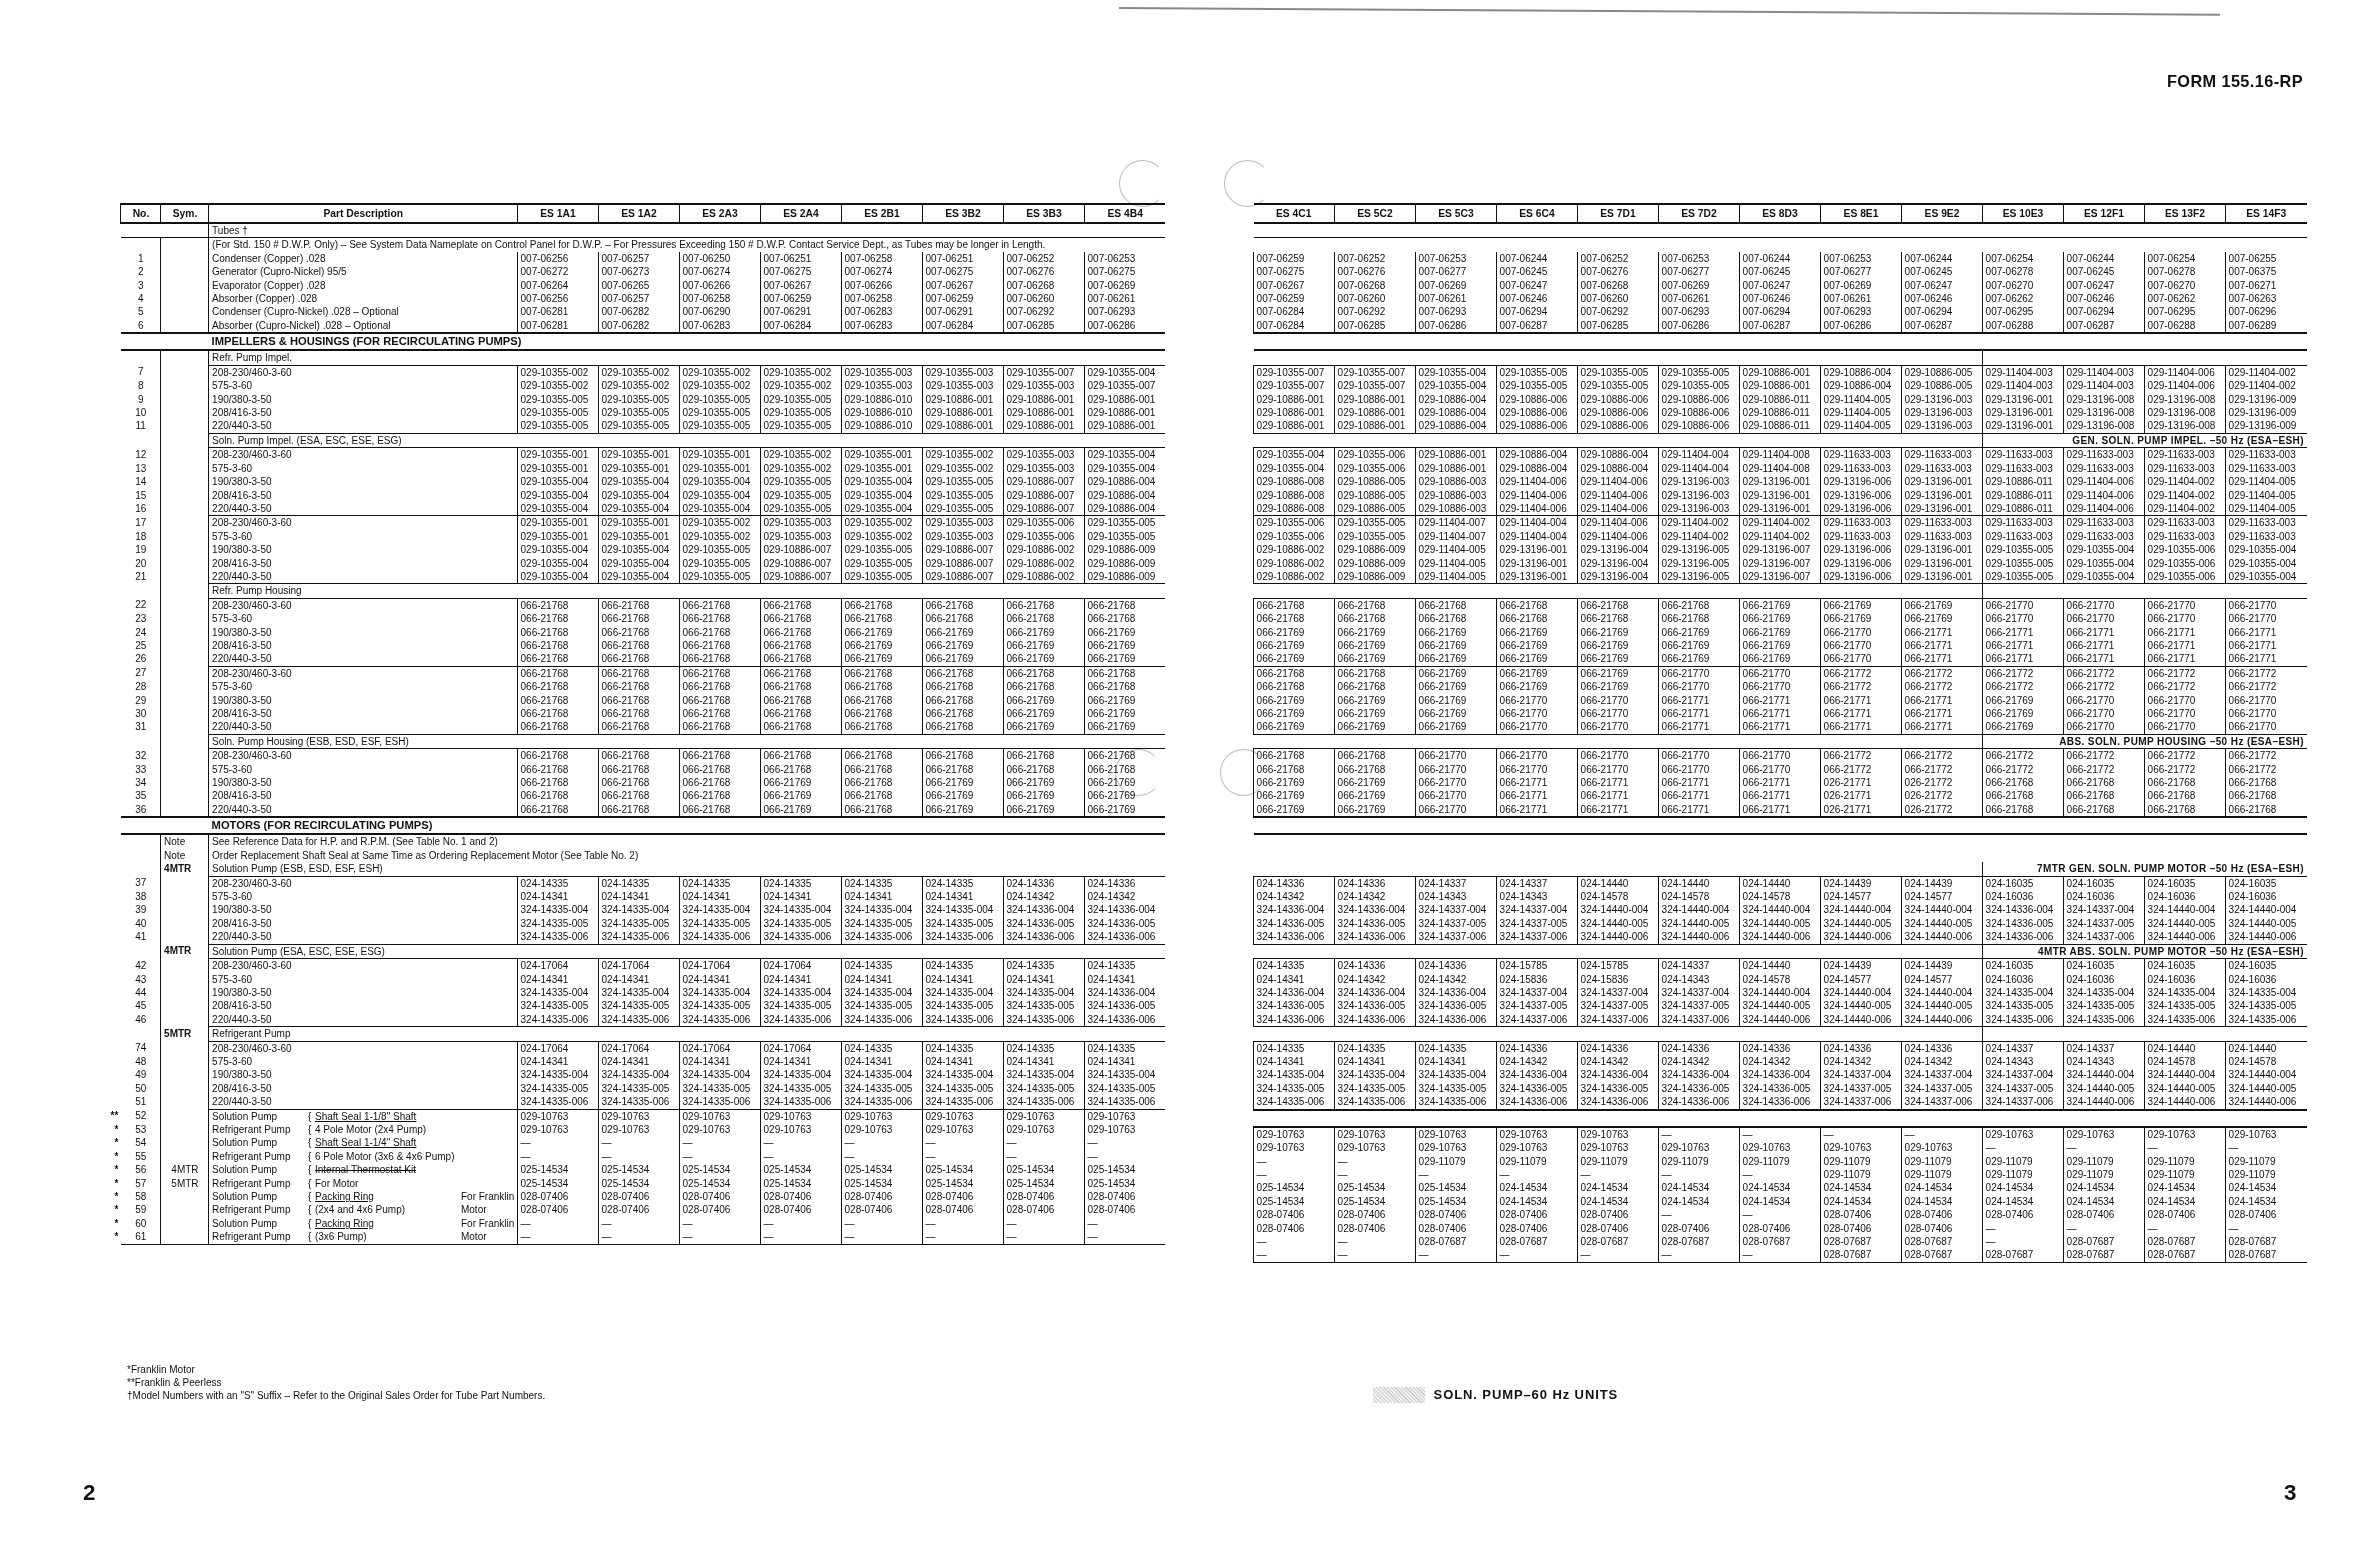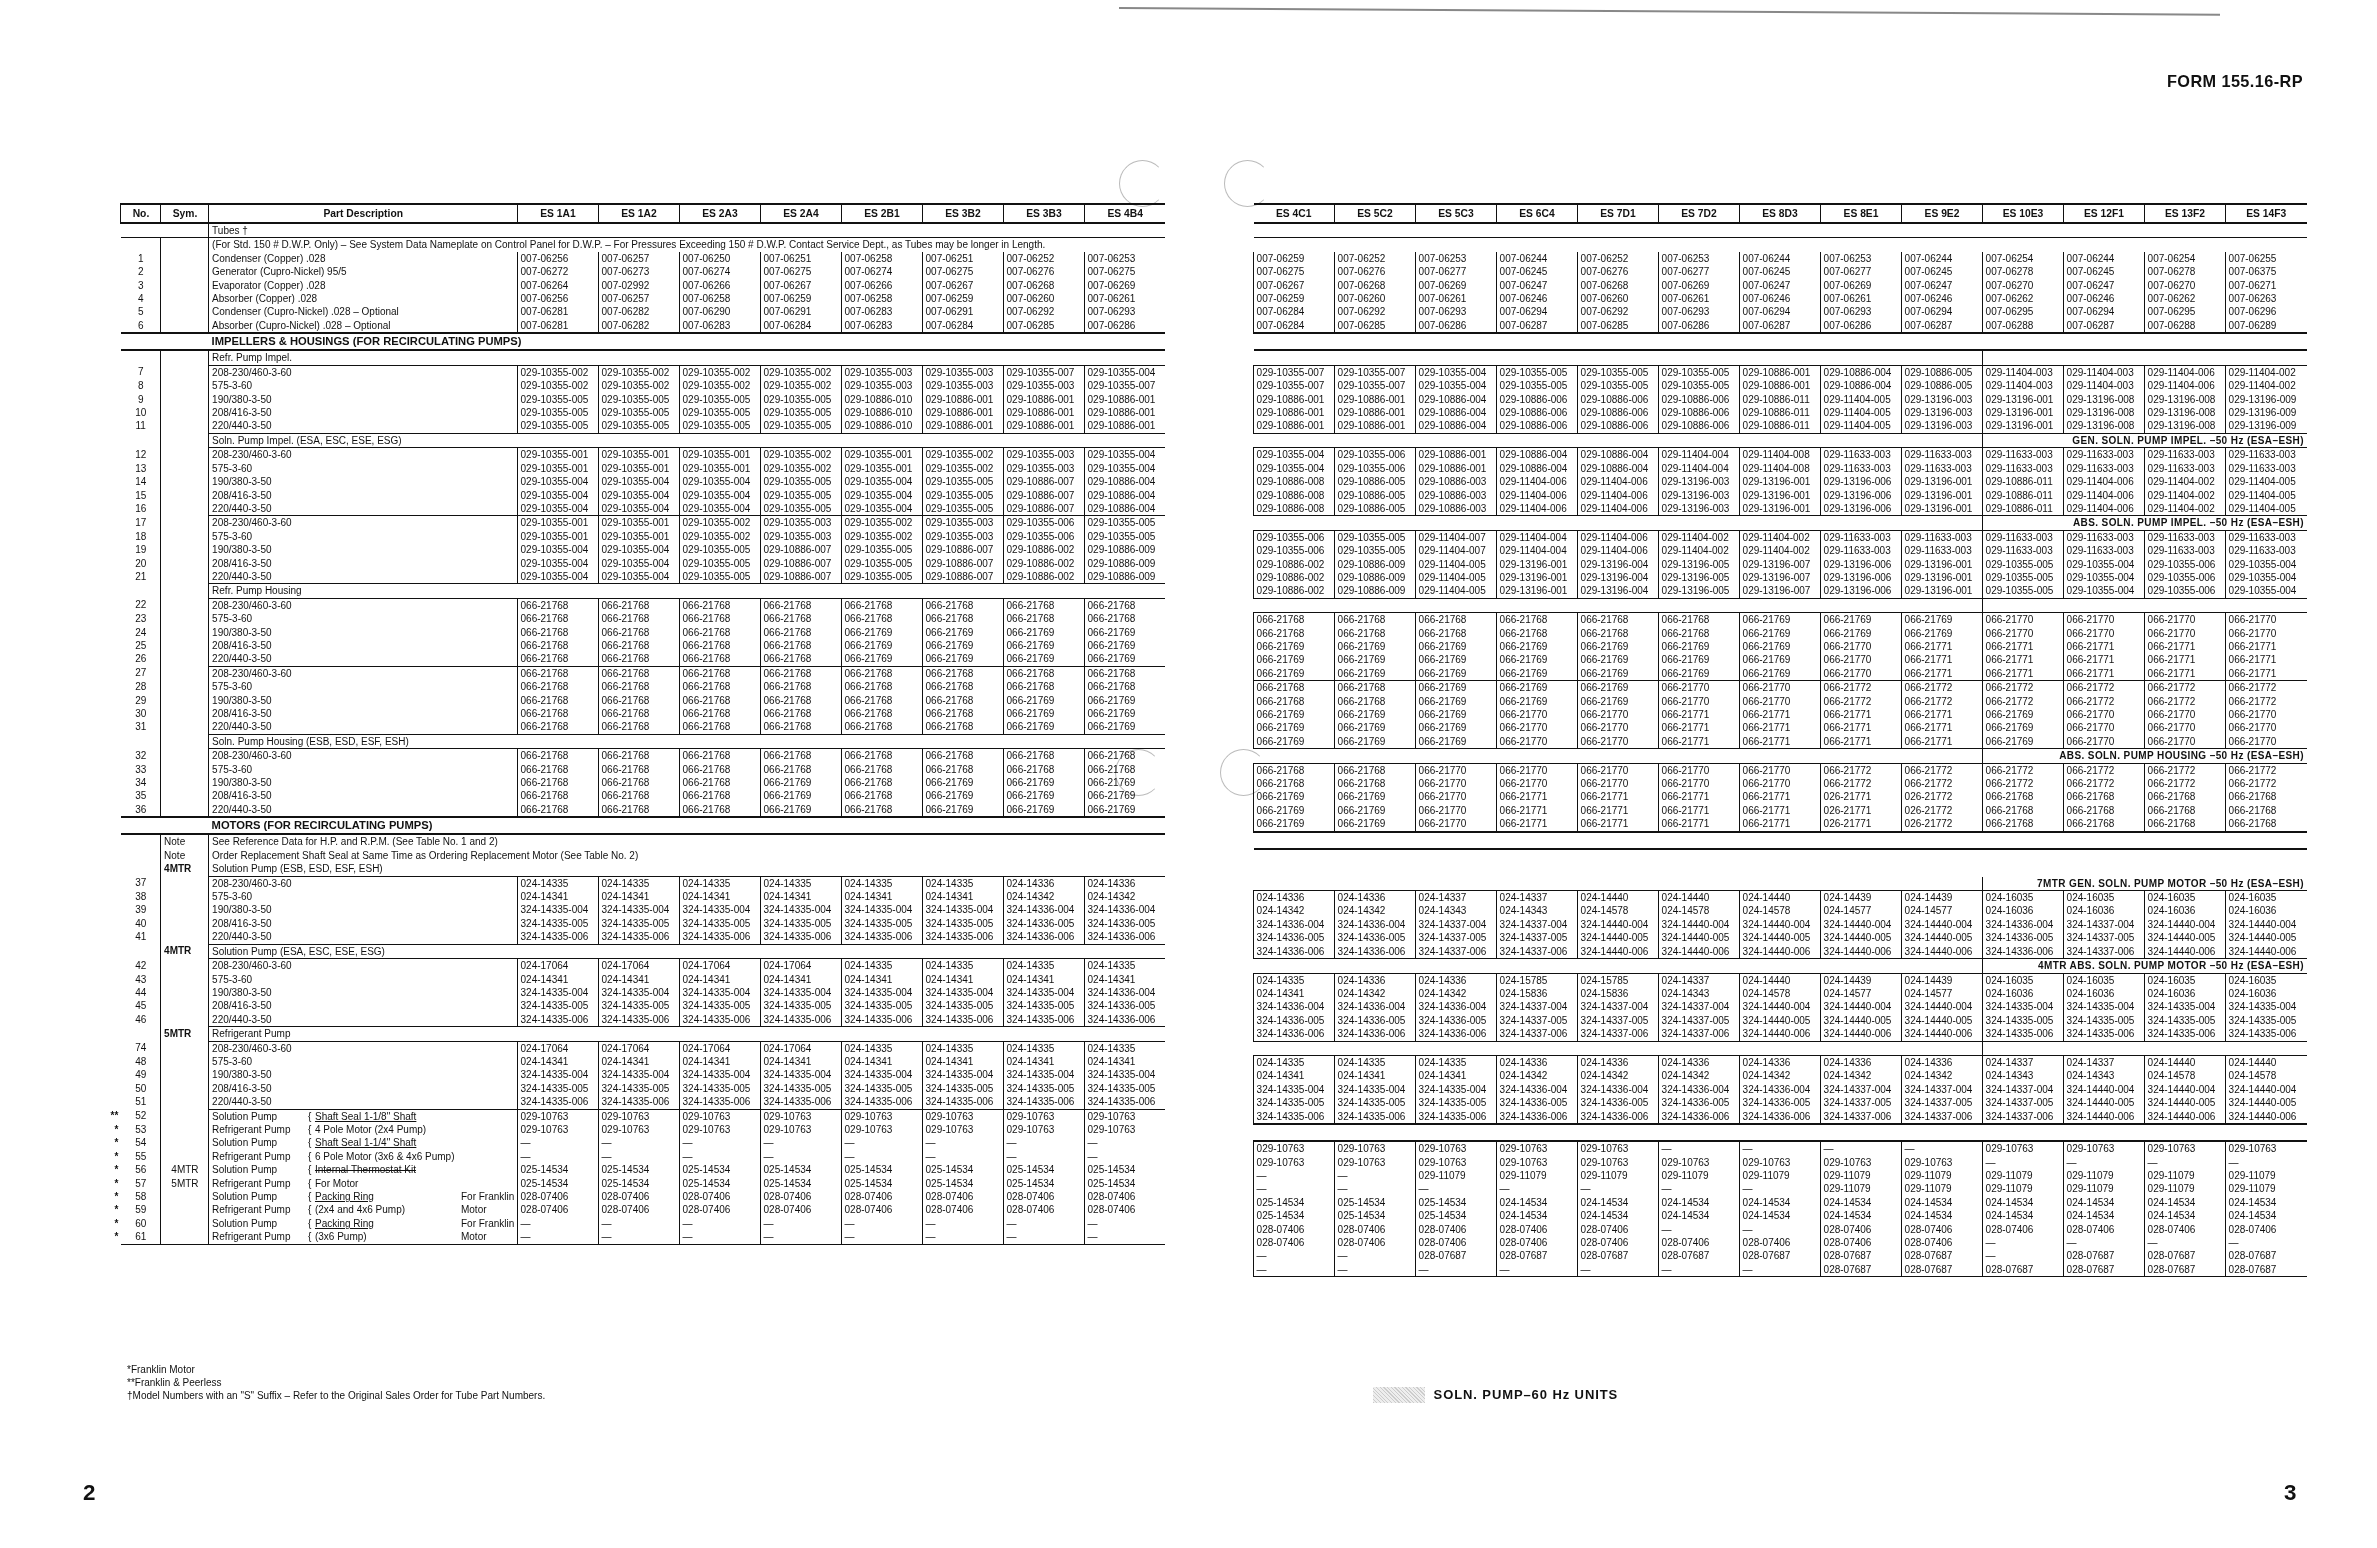--- a/index.html
+++ b/index.html
@@ -108,21 +108,21 @@
         <td class="vl">007-06275</td>
         <td class="vl">007-06276</td>
         <td class="vl">007-06275</td>
       </tr>
       <tr class="">
         <td style="border-bottom:none"></td>
         <td class="num" style="border-bottom:none">3</td>
         <td class="vl" style="border-bottom:none"></td>
         <td class="vl">Evaporator (Copper) .028</td>
         <td class="vl">007-06264</td>
-        <td class="vl">007-02992</td>
+        <td class="vl">007-06265</td>
         <td class="vl">007-06266</td>
         <td class="vl">007-06267</td>
         <td class="vl">007-06266</td>
         <td class="vl">007-06267</td>
         <td class="vl">007-06268</td>
         <td class="vl">007-06269</td>
       </tr>
       <tr class="">
         <td style="border-bottom:none"></td>
         <td class="num" style="border-bottom:none">4</td>
@@ -1288,24 +1288,20 @@
         <td class="vl">029-11404-006</td>
         <td class="vl">029-13196-003</td>
         <td class="vl">029-13196-001</td>
         <td class="vl">029-13196-006</td>
         <td class="vl">029-13196-001</td>
         <td class="vl">029-10886-011</td>
         <td class="vl">029-11404-006</td>
         <td class="vl">029-11404-002</td>
         <td class="vl">029-11404-005</td>
       </tr>
-      <tr class="sub">
-        <td colspan="9">&nbsp;</td>
-        <td colspan="4" class="note50 vl">ABS. SOLN. PUMP IMPEL. –50 Hz (ESA–ESH)</td>
-      </tr>
       <tr class="">
         <td class="vl">029-10355-006</td>
         <td class="vl">029-10355-005</td>
         <td class="vl">029-11404-007</td>
         <td class="vl">029-11404-004</td>
         <td class="vl">029-11404-006</td>
         <td class="vl">029-11404-002</td>
         <td class="vl">029-11404-002</td>
         <td class="vl">029-11633-003</td>
         <td class="vl">029-11633-003</td>

